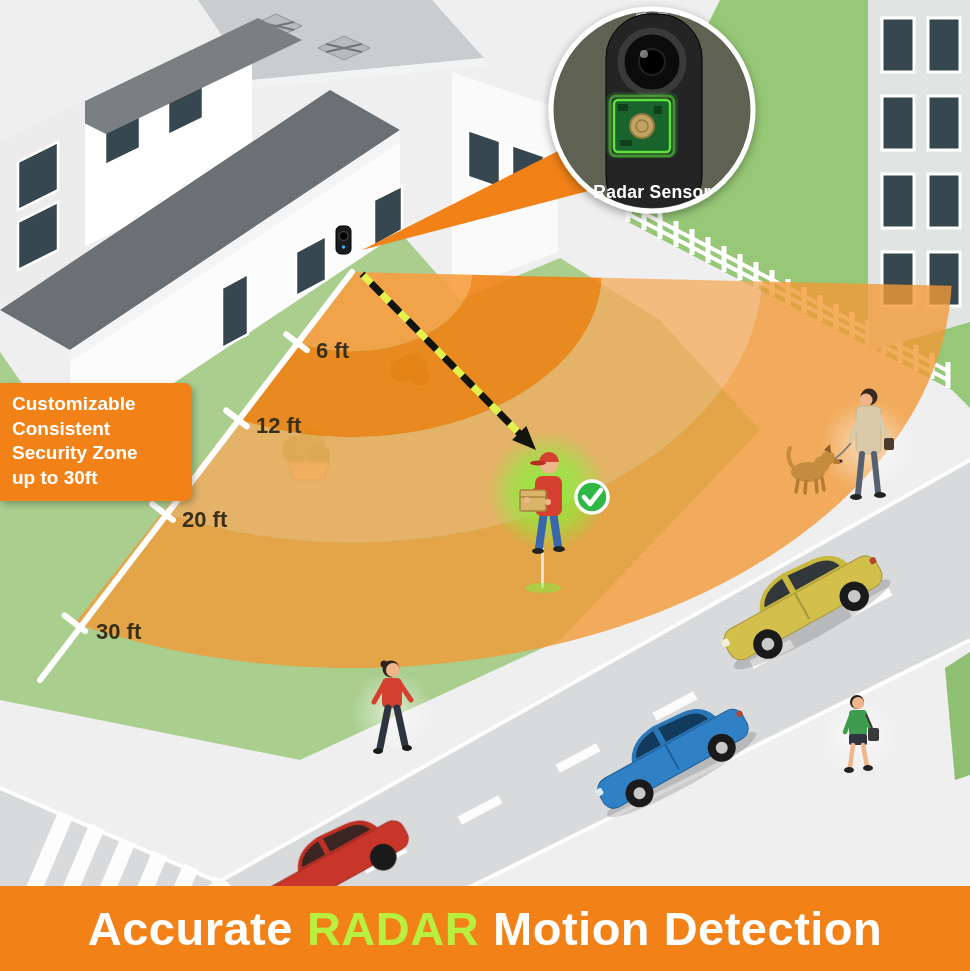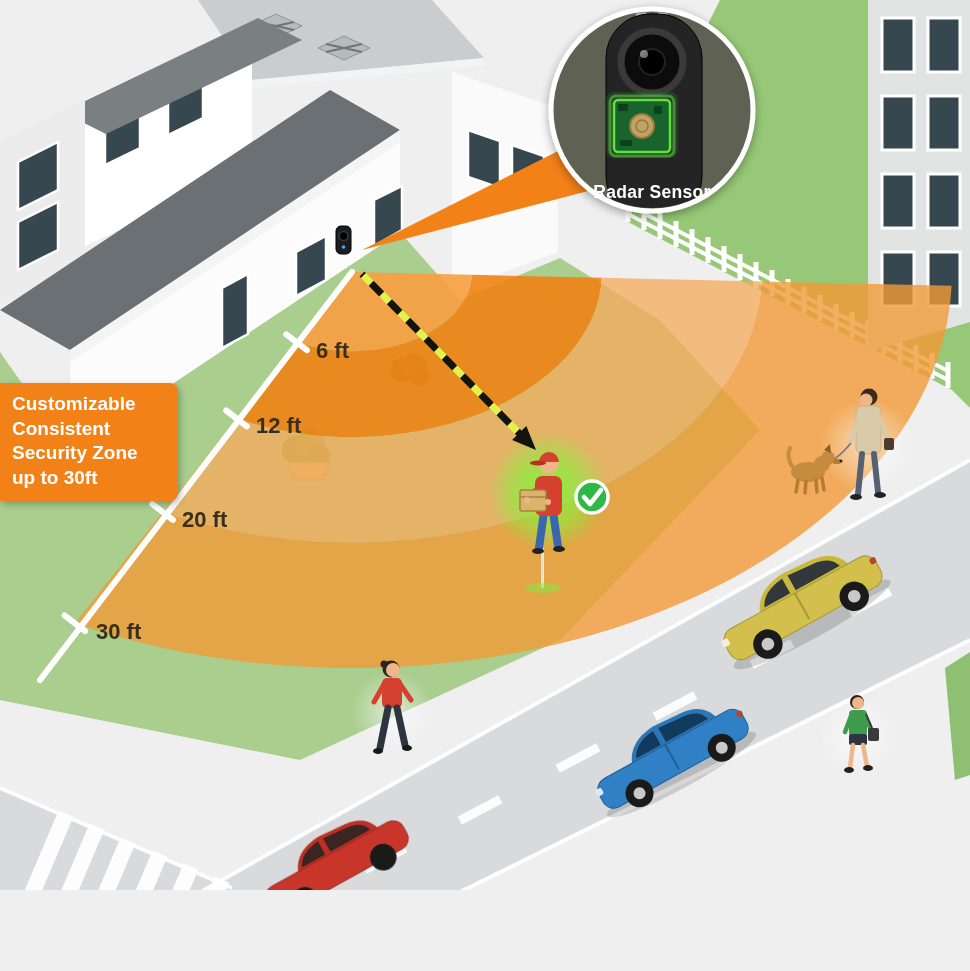--- a/index.html
+++ b/index.html
@@ -2,21 +2,21 @@
 <html><head>
 <meta charset="utf-8">
 <style>
   html,body{margin:0;padding:0;background:#ffffff;}
   .stage{position:relative;width:970px;height:971px;overflow:hidden;background:#EFEFEF;
          font-family:"Liberation Sans",sans-serif;}
   .scene{position:absolute;left:0;top:0;}
   svg text{font-family:"Liberation Sans",sans-serif;}
   .tick-label{font-size:22px;font-weight:bold;fill:#3A2F1B;}
   .callout-label{font-size:17.5px;font-weight:bold;fill:#ffffff;letter-spacing:.3px;}
-  .zone-box{position:absolute;left:0;top:383px;width:178px;box-sizing:border-box;
+  .zone-box{position:absolute;left:0;top:383px;width:192px;box-sizing:border-box;
             background:#F28118;color:#ffffff;font-weight:bold;font-size:19px;line-height:1.3;
             padding:9px 8px 10px 12px;white-space:pre-line;border-radius:0 8px 8px 0;
             box-shadow:2px 3px 7px rgba(0,0,0,.28);}
   .banner{position:absolute;left:0;bottom:0;width:970px;height:85px;background:#F28118;
           display:flex;align-items:center;justify-content:center;gap:14px;}
   .banner span{font-size:47px;font-weight:800;color:#ffffff;letter-spacing:.5px;}
   .banner .hl{color:#B9EF3E;}
 </style>
 </head>
 <body>
@@ -320,14 +320,19 @@
     </g>
     <text x="652" y="198" text-anchor="middle" class="callout-label">Radar Sensor</text>
   </g>
 </svg>
 
 <div class="zone-box">Customizable
 Consistent
 Security Zone
 up to 30ft</div>
 
-
+<div class="banner">
+  <span>Accurate</span>
+  <span class="hl">RADAR</span>
+  <span>Motion Detection</span>
 </div>
 
+</div>
+
 </body></html>

